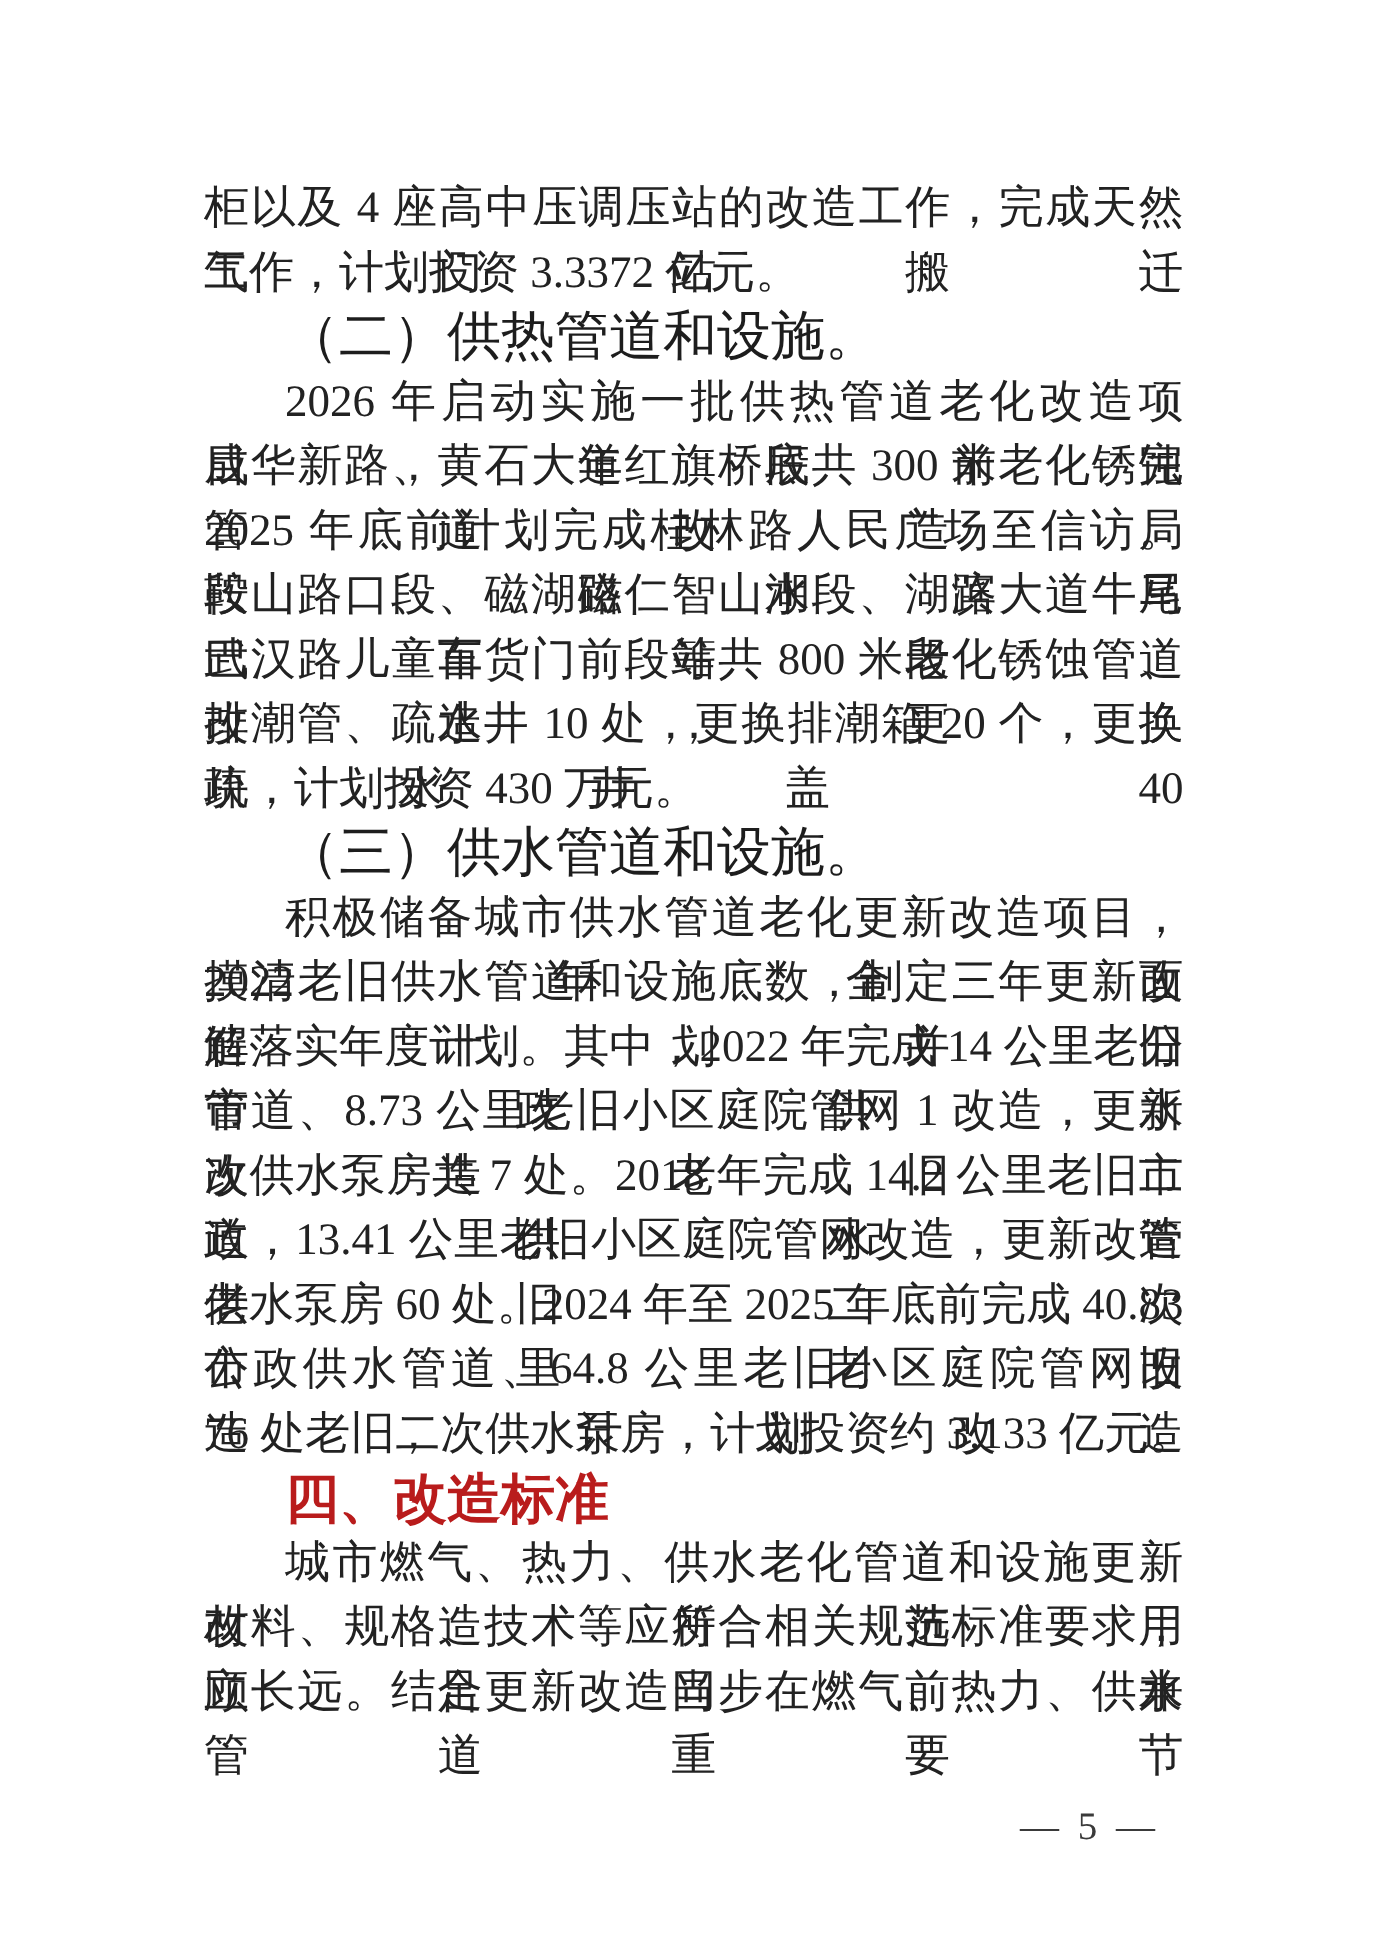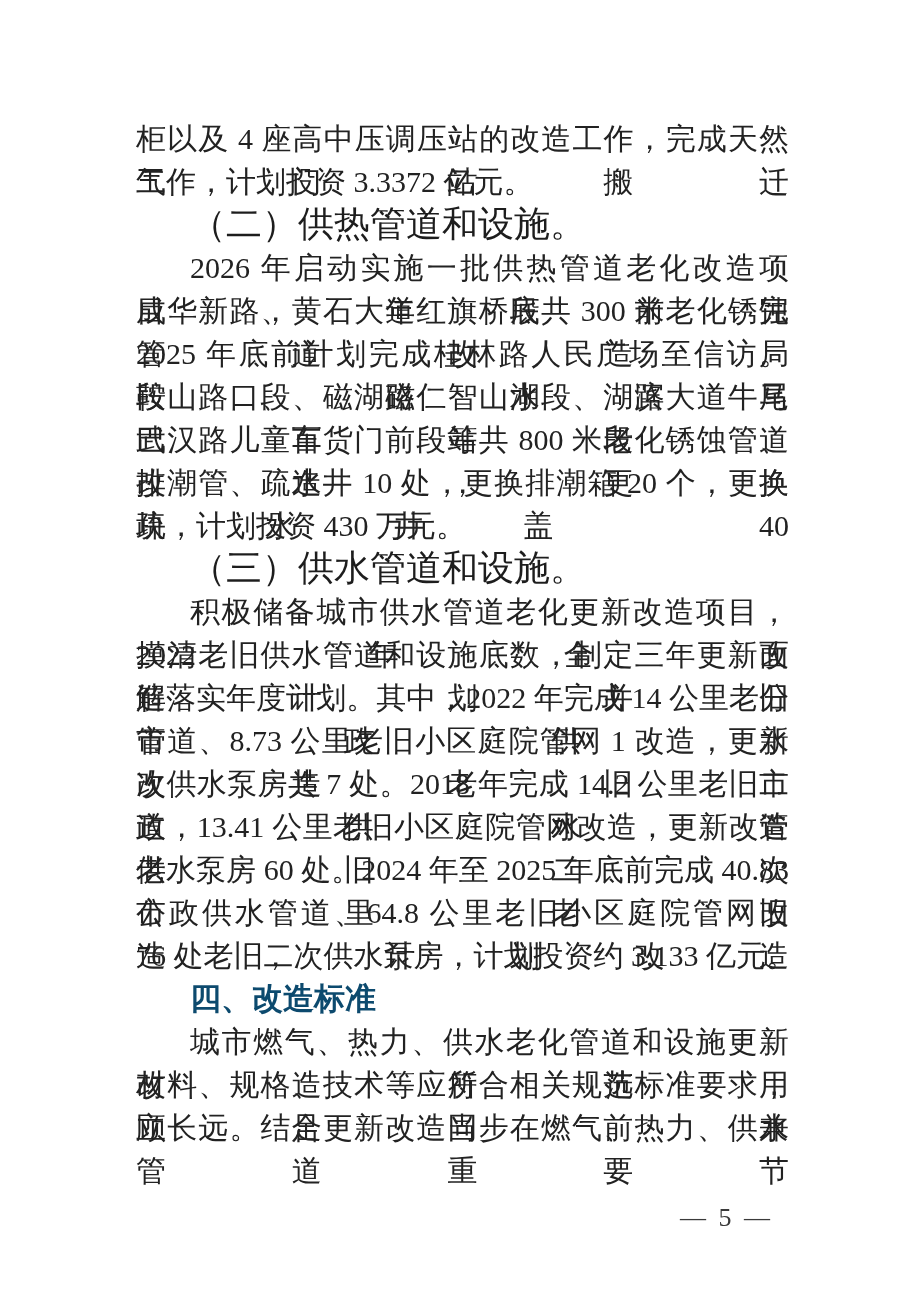--- a/index.html
+++ b/index.html
@@ -38,22 +38,22 @@
   .ind { text-indent: 54px; }
   
   .sub {
     font-size: 36px;
     color: #1d1d1d;
   }
   
   .head {
     font-family: "Liberation Sans", "DejaVu Sans", sans-serif;
     font-weight: bold;
-    font-size: 31px;
-    color: #0c4a6e;
+    font-size: 36px;
+    color: #b91c1c;
   }
   .page-number {
     position: absolute;
     left: 680px; top: 1198px;
     font-size: 26px;
     line-height: 40px;
     color: #3a3a3a;
     letter-spacing: 3px;
     white-space: nowrap;
   }

